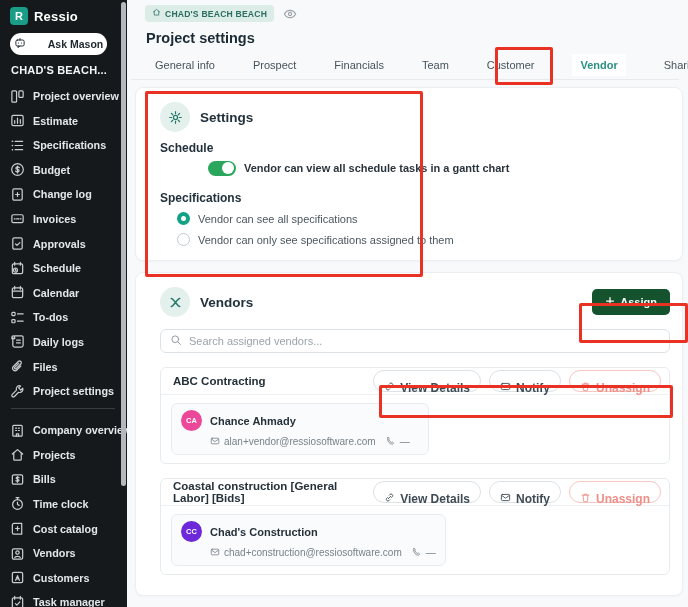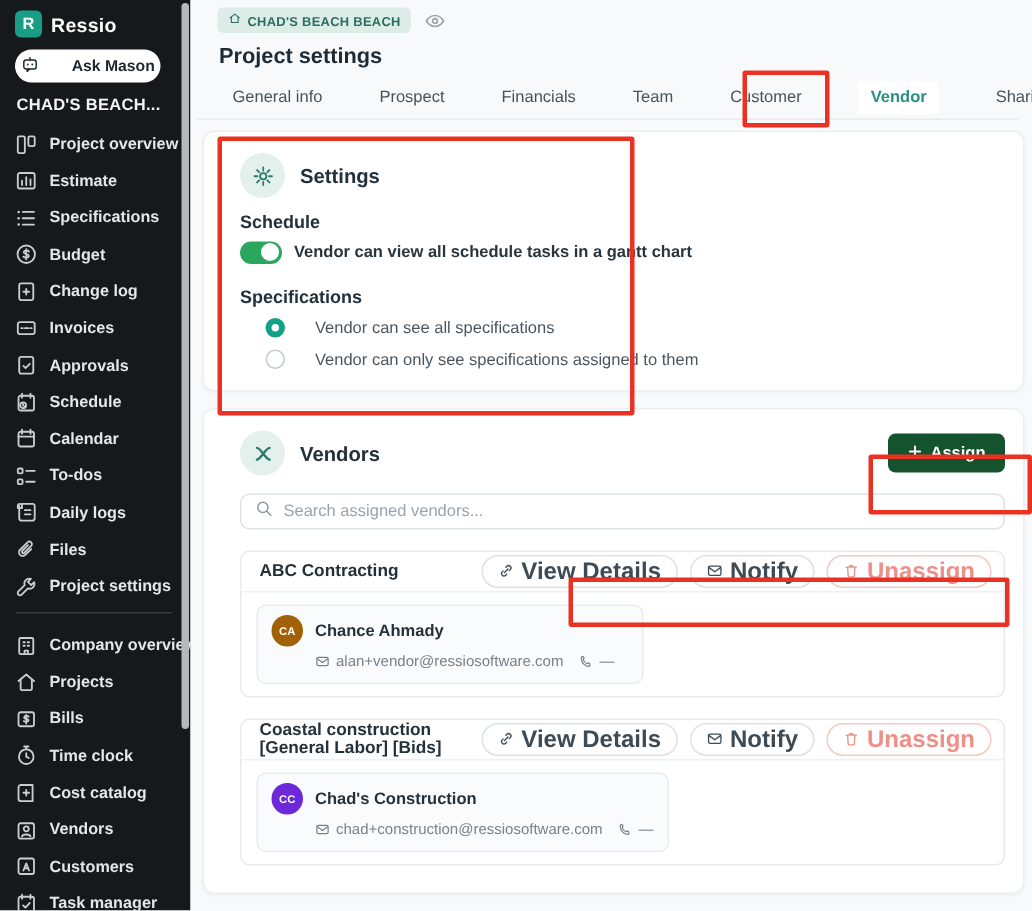--- a/index.html
+++ b/index.html
@@ -34,47 +34,47 @@
   .tab { font-size:11px; color:#46535c; font-weight:500; cursor:pointer; padding:5px 0; white-space:nowrap; background:none; border:none; font-family:inherit; }
   .tab.active { color:#2a9182; font-weight:600; background:#fff; padding:5px 8px; }
 
   .card { background:#fff; border:1px solid #eceff1; border-radius:8px; margin-left:4px; width:548px; box-shadow:0 1px 2px rgba(20,30,40,.03); }
   #settings-card { margin-top:7px; padding:14px 24px 13px 24px; }
   .card-head { display:flex; align-items:center; gap:10px; }
   .icon-bubble { width:30px; height:30px; border-radius:50%; background:#e3f0ec; color:#2a7a6c; display:flex; align-items:center; justify-content:center; flex:0 0 30px; }
   .icon-bubble svg { width:15px; height:15px; }
   .card-title { font-size:13.5px; font-weight:bold; color:#22313c; }
   .sub-heading { font-size:12px; font-weight:bold; color:#22313c; margin-top:9px; height:14px; display:flex; align-items:center; }
-  .toggle-row { display:flex; align-items:center; gap:8px; margin-top:5px; height:16px; }
+  .toggle-row { display:flex; align-items:center; gap:8px; margin-top:5px; height:16px;margin-left:48px; }
   .toggle { width:28px; height:15px; border-radius:8px; background:#c6ccd1; position:relative; border:none; flex:0 0 28px; cursor:pointer; }
   .toggle.on { background:#2aa75c; }
   .toggle .knob { position:absolute; top:1.5px; left:2px; width:12px; height:12px; background:#fff; border-radius:50%; }
   .toggle.on .knob { left:14px; }
   .toggle-label { font-size:11px; font-weight:bold; color:#2a343d; }
-  .radio-row { display:flex; align-items:center; gap:20px; margin:6px 0 0 17px; height:15px; cursor:pointer; }
+  .radio-row { display:flex; align-items:center; gap:8px; margin:6px 0 0 17px; height:15px; cursor:pointer; }
   .radio { width:13px; height:13px; border-radius:50%; flex:0 0 13px; border:1.5px solid #c3cad1; background:#fff; position:relative; }
   .radio-row.selected .radio { border:none; background:#13a185; }
   .radio-row.selected .radio::after { content:""; position:absolute; left:4px; top:4px; width:5px; height:5px; border-radius:50%; background:#fff; }
   .radio-label { font-size:11px; color:#4a565f; }
   .spec-gap { margin-top:15px; }
 
   #vendors-card { margin-top:11px; padding:14px 12px 20px 24px; height:324px; overflow:hidden; }
   .vend-head { display:flex; align-items:center; gap:10px; }
   .assign-btn { margin-left:auto; height:26px; background:#14532d; color:#fff; border:none; border-radius:5px; font-size:11px; font-weight:bold; padding:0 13px; display:flex; align-items:center; gap:5px; font-family:inherit; cursor:pointer; }
   .assign-btn svg { width:10px; height:10px; }
   .search-box { margin-top:12px; height:24px; border:1px solid #dce1e5; border-radius:6px; background:#fff; display:flex; align-items:center; gap:7px; padding:0 9px; }
   .search-box svg { width:12px; height:12px; color:#8d979f; flex:0 0 12px; }
   .search-box input { border:none; outline:none; flex:1; font-size:11px; font-family:inherit; color:#3c474f; background:transparent; }
   .search-box input::placeholder { color:#9aa3ab; }
 
   .vendor-row { border:1px solid #e7ebee; border-radius:6px; margin-top:14px; background:#fff; }
   .vr-head { display:flex; align-items:center; height:27px; padding:0 8px 0 12px; border-bottom:1px solid #eef1f3; }
   .vr-name { font-size:11.5px; font-weight:bold; color:#25313a; }
   .vr-actions { margin-left:auto; display:flex; gap:8px; align-items:center; }
-  .pill-btn { height:22px; border:1px solid #dde2e6; background:#fff; border-radius:12px; font-size:16px; font-weight:600; color:#3e4b55; display:flex; align-items:flex-end; gap:5px; padding:0 10px; font-family:inherit; cursor:pointer; white-space:nowrap; }
+  .pill-btn { height:22px; border:1px solid #dde2e6; background:#fff; border-radius:12px; font-size:12px; font-weight:600; color:#3e4b55; display:flex; align-items:flex-start; gap:5px; padding:10px 10px; font-family:inherit; cursor:pointer; white-space:nowrap; }
   .pill-btn svg { width:11px; height:11px; }
   .pill-btn.danger { color:#ee8f88; border-color:#f5c8c3; }
   .vr-body { padding:8px 10px; display:flex; gap:12px; }
   .contact-card { flex:0 0 258px; border:1px solid #e8ecef; background:#fafbfc; border-radius:6px; padding:6px 9px; }
   .cc-top { display:flex; align-items:center; gap:8px; }
   .avatar { width:21px; height:21px; border-radius:50%; color:#fff; font-size:7.5px; font-weight:bold; display:flex; align-items:center; justify-content:center; flex:0 0 21px; }
   .cc-name { font-size:11px; font-weight:bold; color:#25313a; }
   .cc-line2 { display:flex; align-items:flex-start; gap:4px; margin:5px 0 0 29px; font-size:10px; color:#77828a; }
   .cc-line2 svg { width:10px; height:10px; flex:0 0 10px; }
   .cc-line2 .ph { margin-left:6px; }
@@ -409,21 +409,21 @@
           <span class="ni"><svg viewBox="0 0 16 16" fill="none" stroke="currentColor" stroke-width="1.3" stroke-linecap="round" stroke-linejoin="round">
                     <path d="M3 4.5h10M6.5 4.5V3h3v1.5M4.5 4.5l.5 8.5a1 1 0 001 1h4a1 1 0 001-1l.5-8.5"></path>
                   </svg></span>
           <span>Unassign</span>
         </button>
       </span>
     </div>
     <div class="vr-body">
             <div class="contact-card">
     <div class="cc-top">
-      <span class="avatar" style="background: #a16207;">CA</span>
+      <span class="avatar" style="background: #ec4899;">CA</span>
       <span class="cc-name">Chance Ahmady</span>
     </div>
     <div class="cc-line2">
       <span class="ni"><svg viewBox="0 0 16 16" fill="none" stroke="currentColor" stroke-width="1.3" stroke-linecap="round" stroke-linejoin="round">
                     <rect x="2" y="3.5" width="12" height="9" rx="1.5"></rect>
                     <path d="M2.5 5l5.5 4 5.5-4"></path>
                   </svg></span>
       <span>alan+vendor@ressiosoftware.com</span>
       <span class="ni ph"><svg viewBox="0 0 16 16" fill="none" stroke="currentColor" stroke-width="1.3" stroke-linecap="round" stroke-linejoin="round">
                     <path d="M3.2 2.5c1.8.1 2.2 1.9 2.2 1.9L4.5 6c.6 1.6 2 3.4 3.9 4.4l1.5-1s1.9.5 1.9 2.3c0 .7-.7 1.4-1.6 1.4-4.1 0-7.7-4-7.7-8.3 0-1.4.7-2.3.7-2.3z"></path>

